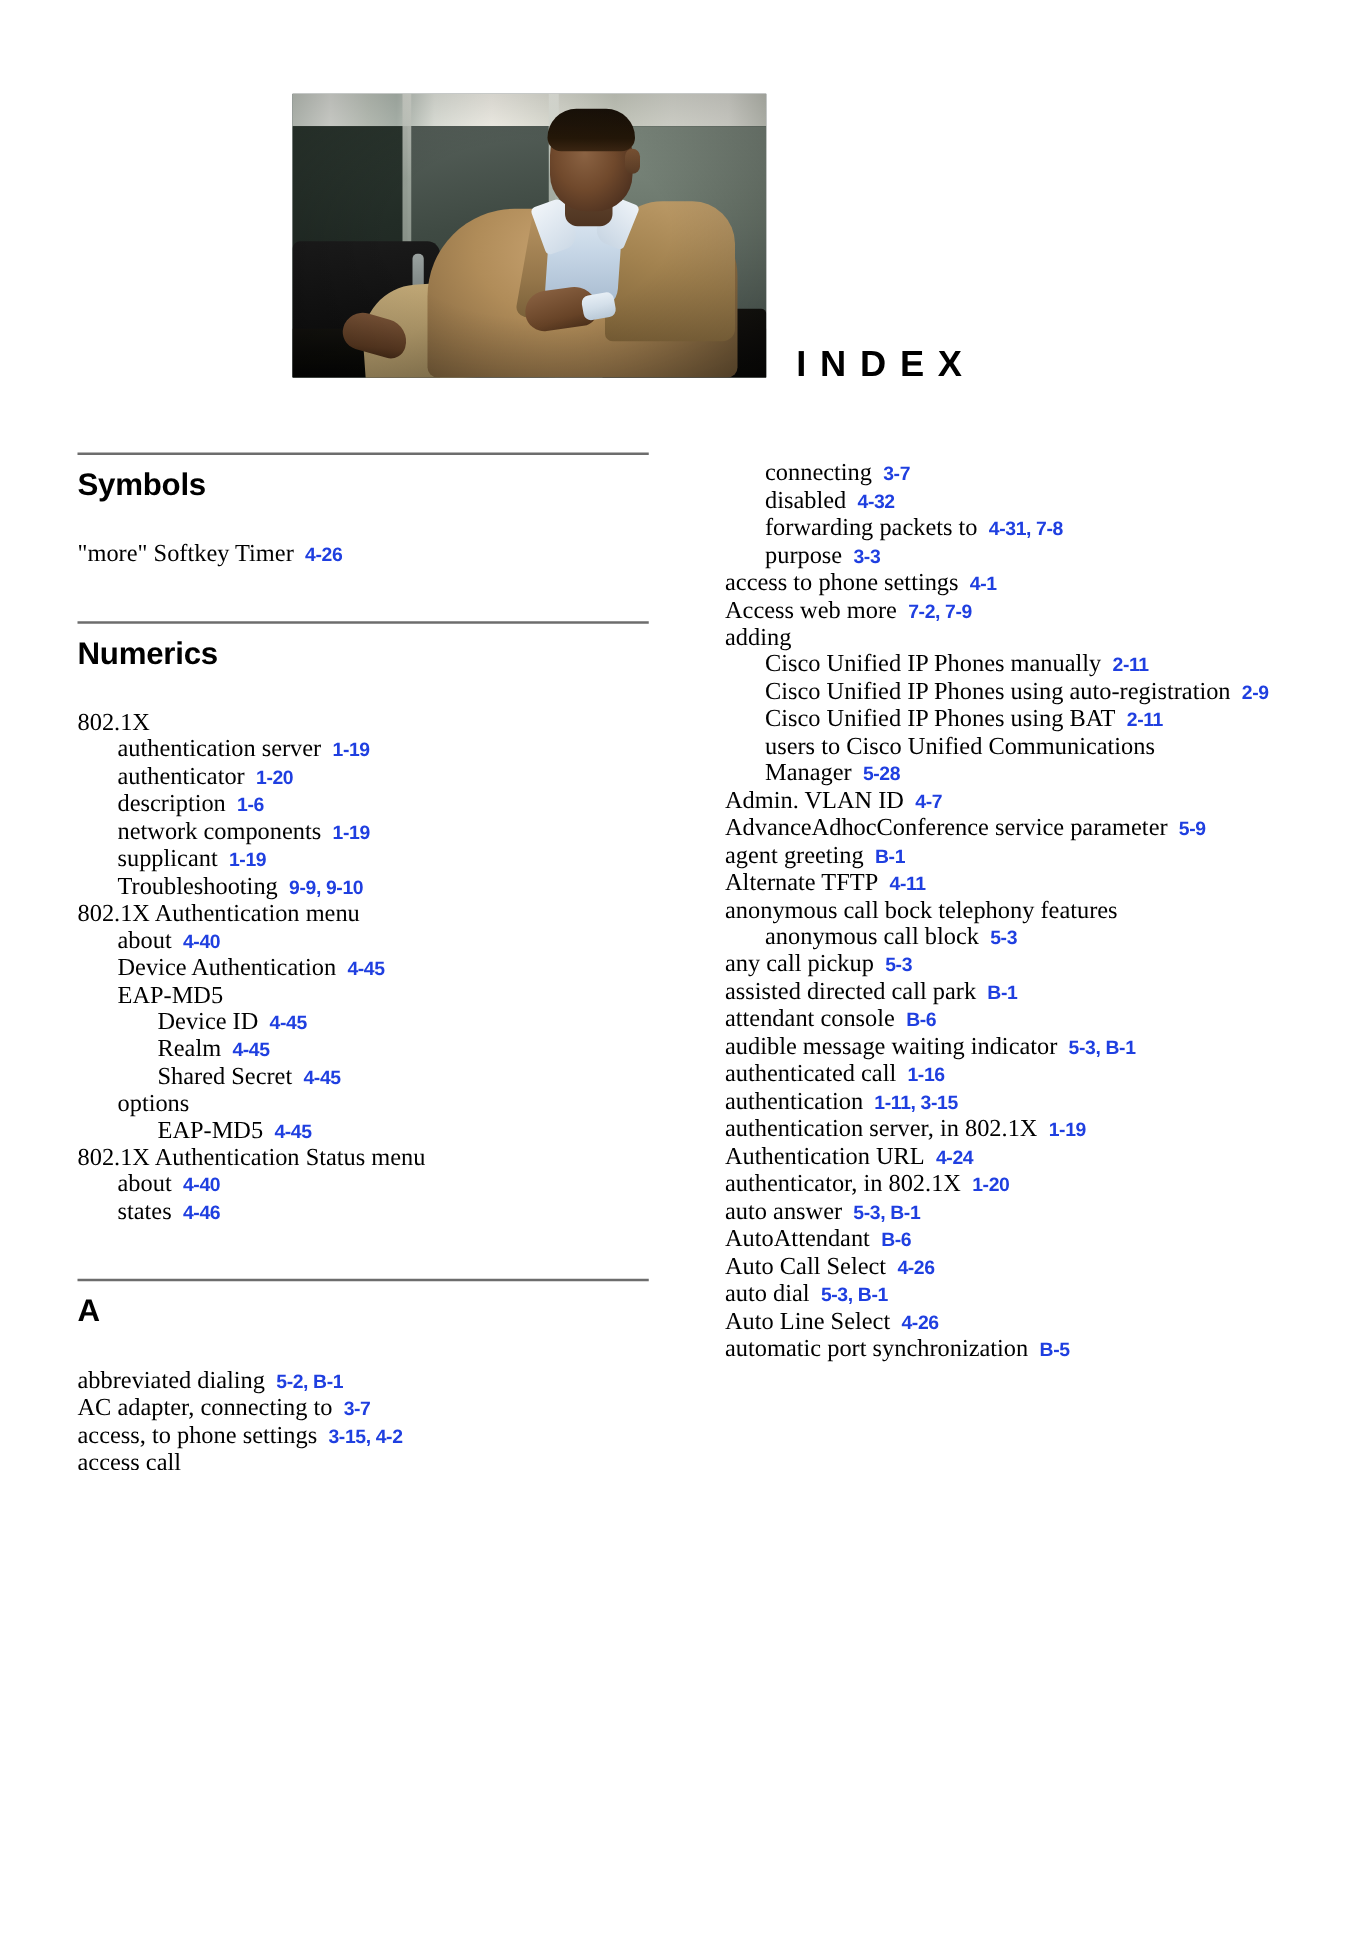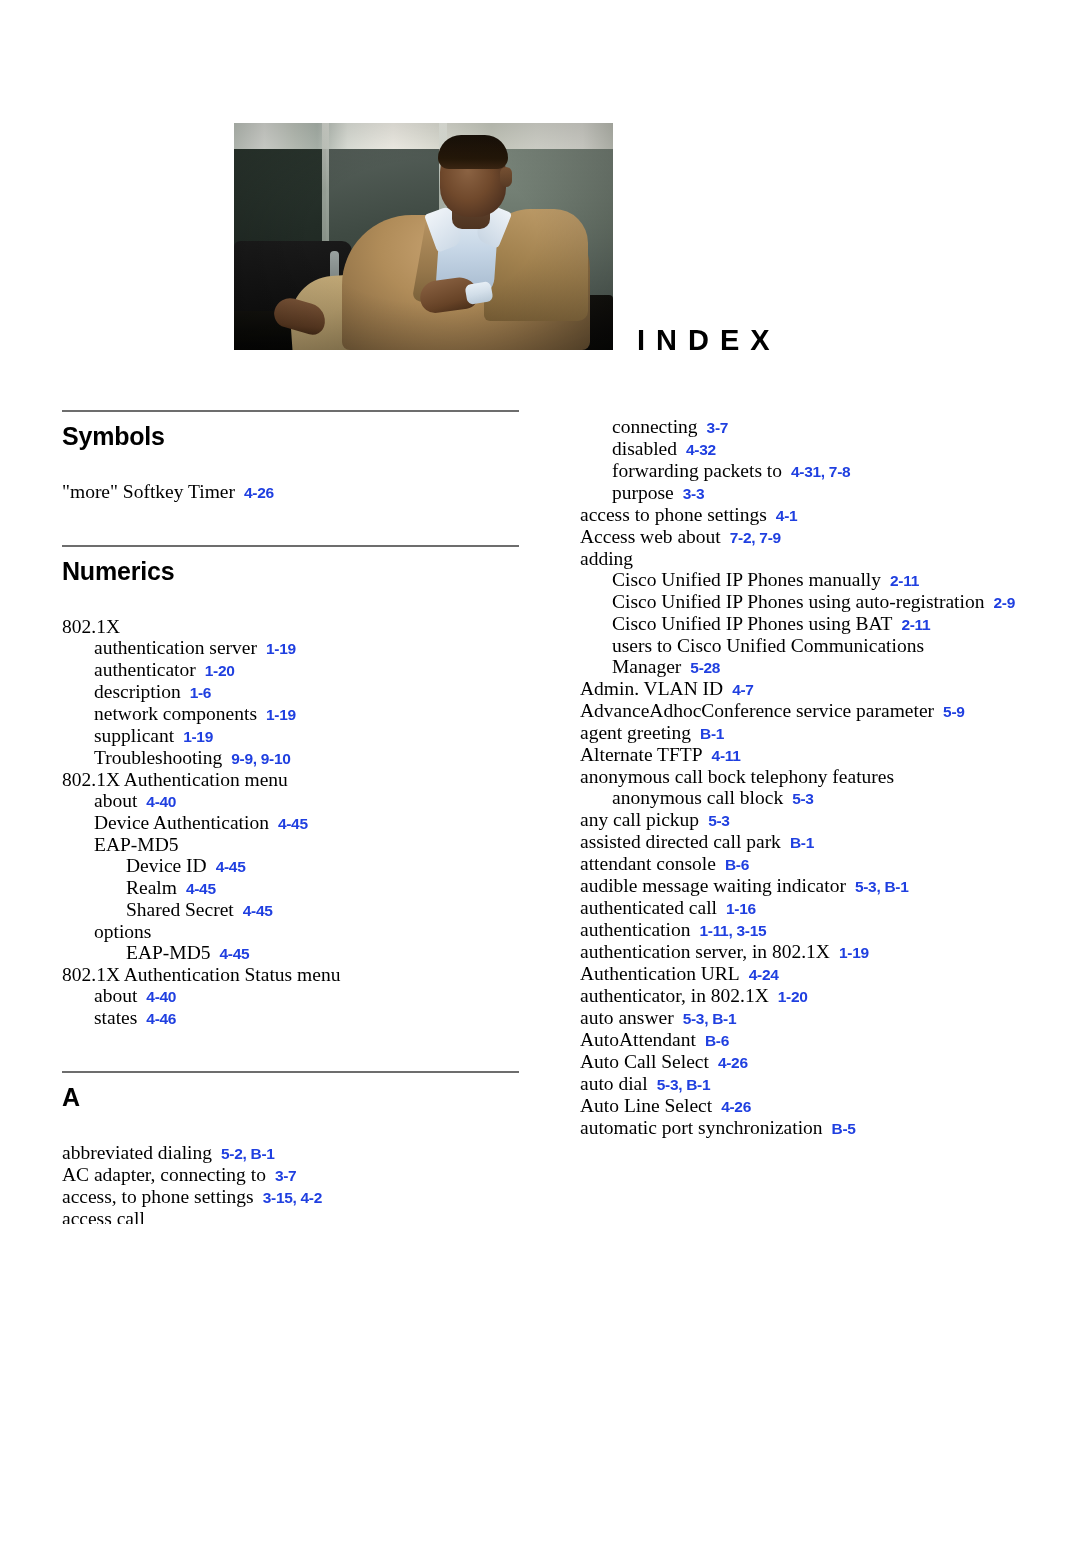--- a/index.html
+++ b/index.html
@@ -7,21 +7,20 @@
     padding: 0;
     background: #ffffff;
   }
   .page {
     position: relative;
     width: 1080px;
     height: 1176px;
     background: #ffffff;
     overflow: hidden;
     font-family: "Liberation Serif", "DejaVu Serif", serif;
-    margin-top: 48px;
   }
 
   
   .hero-photo {
     position: absolute;
     left: 234px;
     top: 75px;
     width: 379px;
     height: 227px;
     overflow: hidden;
@@ -377,21 +376,21 @@
     </div>
 
   </div>
 
   <div class="col col-right">
     <div class="entry lvl1"><span>connecting</span><span class="ref">3-7</span></div>
     <div class="entry lvl1"><span>disabled</span><span class="ref">4-32</span></div>
     <div class="entry lvl1"><span>forwarding packets to</span><span class="ref">4-31, 7-8</span></div>
     <div class="entry lvl1"><span>purpose</span><span class="ref">3-3</span></div>
     <div class="entry lvl0"><span>access to phone settings</span><span class="ref">4-1</span></div>
-    <div class="entry lvl0"><span>Access web about</span><span class="ref">7-2, 7-9</span></div>
+    <div class="entry lvl0"><span>Access web more</span><span class="ref">7-2, 7-9</span></div>
     <div class="entry lvl0"><span>adding</span></div>
     <div class="entry lvl1"><span>Cisco Unified IP Phones manually</span><span class="ref">2-11</span></div>
     <div class="entry lvl1"><span>Cisco Unified IP Phones using auto-registration</span><span class="ref">2-9</span></div>
     <div class="entry lvl1"><span>Cisco Unified IP Phones using BAT</span><span class="ref">2-11</span></div>
     <div class="entry lvl1 wrap" style="width:330px;"><span>users to Cisco Unified Communications Manager</span><span class="ref">5-28</span></div>
     <div class="entry lvl0"><span>Admin. VLAN ID</span><span class="ref">4-7</span></div>
     <div class="entry lvl0"><span>AdvanceAdhocConference service parameter</span><span class="ref">5-9</span></div>
     <div class="entry lvl0"><span>agent greeting</span><span class="ref">B-1</span></div>
     <div class="entry lvl0"><span>Alternate TFTP</span><span class="ref">4-11</span></div>
     <div class="entry lvl0"><span>anonymous call bock telephony features</span></div>

